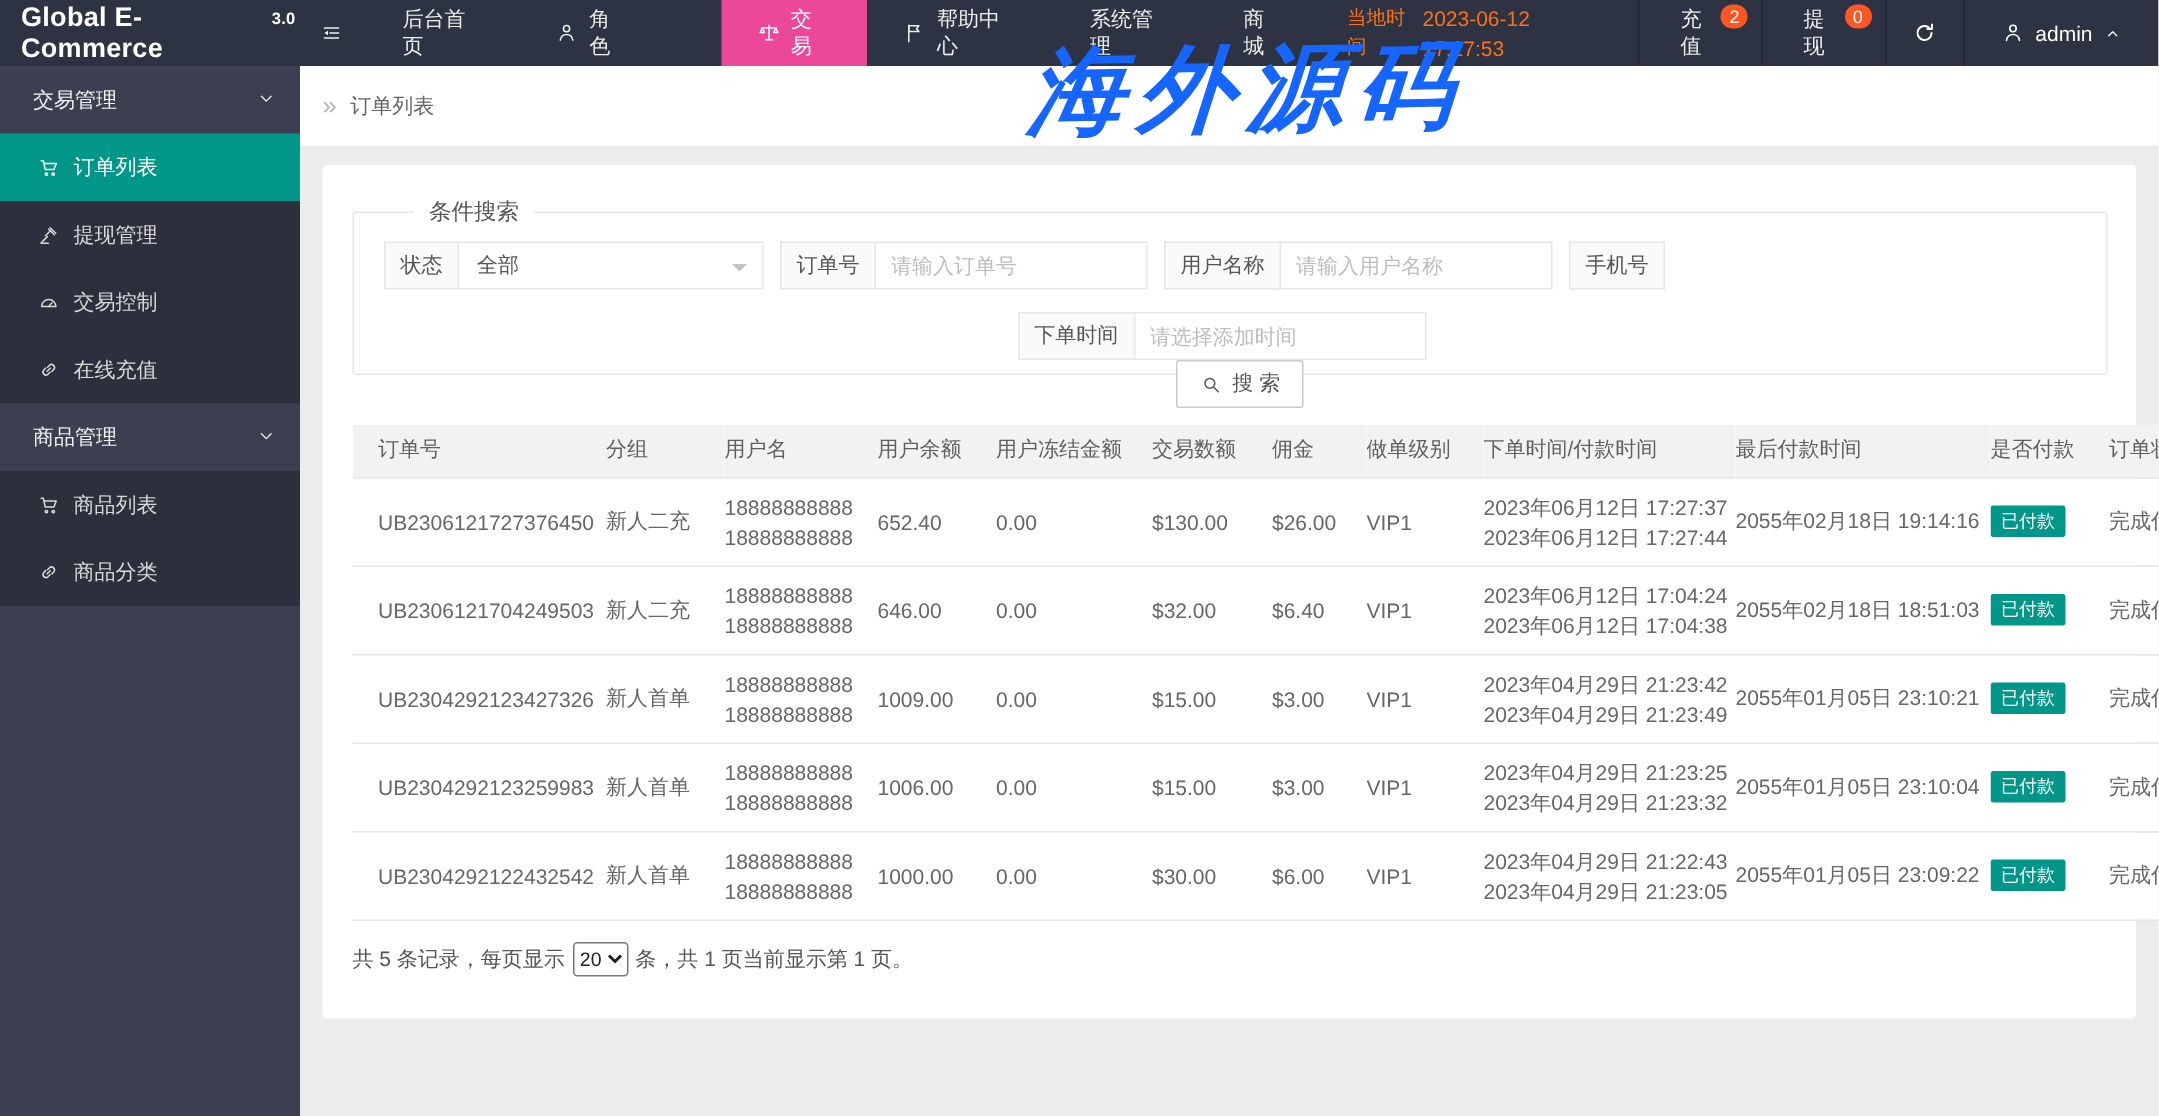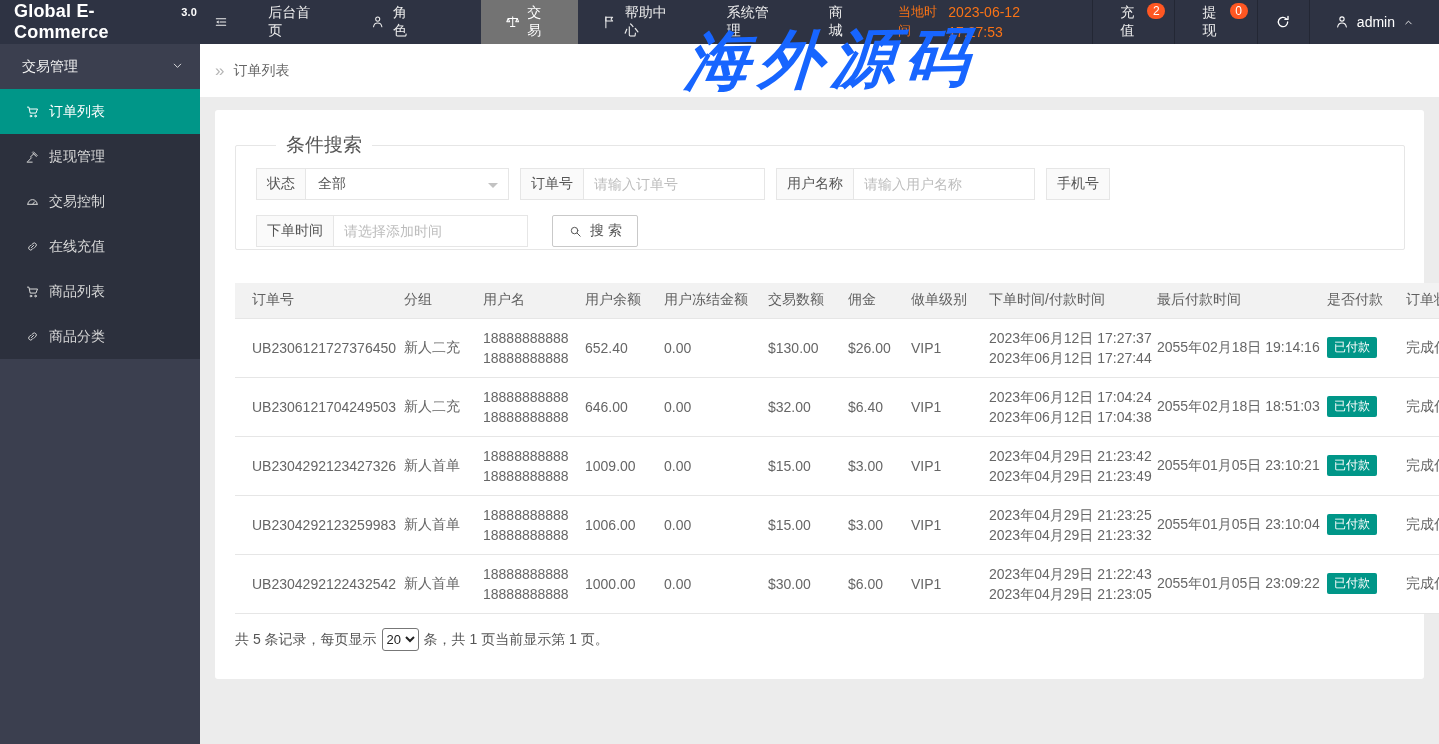--- a/index.html
+++ b/index.html
@@ -14,21 +14,21 @@
   svg { display: block; }
   .ic { width: 16px; height: 16px; stroke: currentColor; fill: none; stroke-width: 1.6; stroke-linecap: round; stroke-linejoin: round; }
 
   
   .topbar { position: absolute; left: 0; top: 0; width: 1439px; height: 44px; background: #2e3343; display: flex; align-items: stretch; z-index: 20; }
   .logo { width: 200px; display: flex; align-items: baseline; padding-left: 14px; color: #fff; font-size: 18px; font-weight: bold; letter-spacing: .2px; align-self: center; }
   .logo sup { font-size: 11px; font-weight: bold; margin-left: 4px; transform: translateY(-1px); }
   .burger { width: 48px; display: flex; align-items: center; justify-content: center; color: #f0f0f0; cursor: pointer; }
   .mainnav { display: flex; align-items: stretch; }
   .nav-item { display: flex; align-items: center; gap: 7px; padding: 0 24px; color: #ededed; font-size: 14px; cursor: pointer; }
-  .nav-item.active { background: #737373; color: #fff; margin-left: 37px; }
+  .nav-item.active { background: #ec4899; color: #fff; margin-left: 37px; }
   .nav-right { margin-left: auto; display: flex; align-items: stretch; }
   .clock { display: flex; flex-direction: row; align-items: center; justify-content: center; color: #f97316; padding: 0 18px; line-height: 1.45; }
   .clock .lbl { font-size: 13px; }
   .clock .tm  { font-size: 14px; }
   .quick { position: relative; display: flex; align-items: center; padding: 16px 27px; color: #efefef; font-size: 14px; border-left: 1px solid rgba(0,0,0,.22); cursor: pointer; }
   .nbadge { position: absolute; top: 3px; right: 9px; min-width: 18px; height: 16px; line-height: 16px; background: #ff5722; color: #fff; border-radius: 9px; font-size: 12px; text-align: center; padding: 0 5px; }
   .refresh { display: flex; align-items: center; justify-content: center; width: 54px; color: #fff; border-left: 1px solid rgba(0,0,0,.22); cursor: pointer; }
   .userbox { display: flex; align-items: center; gap: 7px; padding: 0 24px; color: #fff; font-size: 14px; border-left: 1px solid rgba(0,0,0,.22); cursor: pointer; }
 
   
@@ -44,24 +44,24 @@
   .crumb-sep { color: #b5b5b5; font-size: 17px; line-height: 1; }
   .crumb-cur { color: #666; font-size: 14px; }
 
   
   .watermark { position: absolute; left: 686px; top: 16px; z-index: 60; font-family: "DejaVu Serif", serif; font-style: italic; font-weight: bold; font-size: 64px; letter-spacing: 9px; white-space: nowrap; transform: skewX(-5deg) rotate(-1deg); pointer-events: none; }
 
   
   .card { position: absolute; left: 215px; top: 110px; width: 1209px; height: 569px; background: #fff; border-radius: 3px; }
 
   fieldset.search { position: absolute; left: 20px; top: 22px; width: 1170px; height: 118px; border: 1px solid #e6e6e6; border-radius: 2px; padding: 6px 20px 0 20px; }
-  fieldset.search legend { margin-left: 20px; padding: 0 10px; color: #555; font-size: 19px; }
+  fieldset.search legend { margin-left: 20px; padding: 0 10px; color: #555; font-size: 15px; }
   .frow { display: flex; align-items: center; }
   .frow.r1 { margin-top: 4px; }
-  .frow.r2 { margin-top: 15px; }
+  .frow.r2 { margin-top: 15px; flex-direction: column; }
   .fgroup { display: flex; margin-right: 11px; }
   .flabel { display: flex; align-items: center; height: 32px; padding: 0 10px; border: 1px solid #e6e6e6; background: #fafafa; color: #555; white-space: nowrap; }
   .fselect { position: relative; display: flex; align-items: center; width: 204px; height: 32px; margin-left: -1px; border: 1px solid #e6e6e6; background: #fff; color: #555; padding: 0 12px; cursor: pointer; }
   .fselect .caret { position: absolute; right: 10px; top: 14px; width: 0; height: 0; border: 5px solid transparent; border-top-color: #c2c2c2; }
   .finput { width: 182px; height: 32px; margin-left: -1px; border: 1px solid #e6e6e6; padding: 0 10px; font-size: 14px; color: #333; outline: none; font-family: inherit; }
   .finput.time { width: 195px; }
   .finput::placeholder { color: #bdbdbd; opacity: 1; }
   .search-btn { display: inline-flex; align-items: center; gap: 7px; height: 32px; padding: 0 15px; margin-left: 13px; background: #fff; border: 1px solid #c9c9c9; border-radius: 2px; color: #555; font-size: 14px; cursor: pointer; font-family: inherit; }
   .search-btn .ic { width: 15px; height: 15px; }
 
@@ -186,20 +186,26 @@
       </svg>
     <span>交易控制</span>
   </div>
   <div class="side-item side-child">
     <svg class="ic" viewBox="0 0 24 24" style="width:15px;height:15px">
         <path d="M10.3 13.7l3.4-3.4"></path>
         <path d="M8.8 10.2l-2.2 2.2a3.2 3.2 0 0 0 4.5 4.5l2.2-2.2"></path>
         <path d="M15.2 13.8l2.2-2.2a3.2 3.2 0 0 0-4.5-4.5l-2.2 2.2"></path>
       </svg>
     <span>在线充值</span>
+  </div>
+  <div class="side-item side-group">
+    <span>商品管理</span>
+    <svg class="ic chev" viewBox="0 0 24 24" style="width:13px;height:13px">
+        <polyline points="6 9.5 12 15.5 18 9.5"></polyline>
+      </svg>
   </div>
   <div class="side-item side-child">
     <svg class="ic" viewBox="0 0 24 24" style="width:15px;height:15px">
         <circle cx="9.5" cy="19.3" r="1.3"></circle>
         <circle cx="16.8" cy="19.3" r="1.3"></circle>
         <path d="M4 5h2.2l2.1 9.5h9.2L20 8H7.4"></path>
       </svg>
     <span>商品列表</span>
   </div>
   <div class="side-item side-child">

